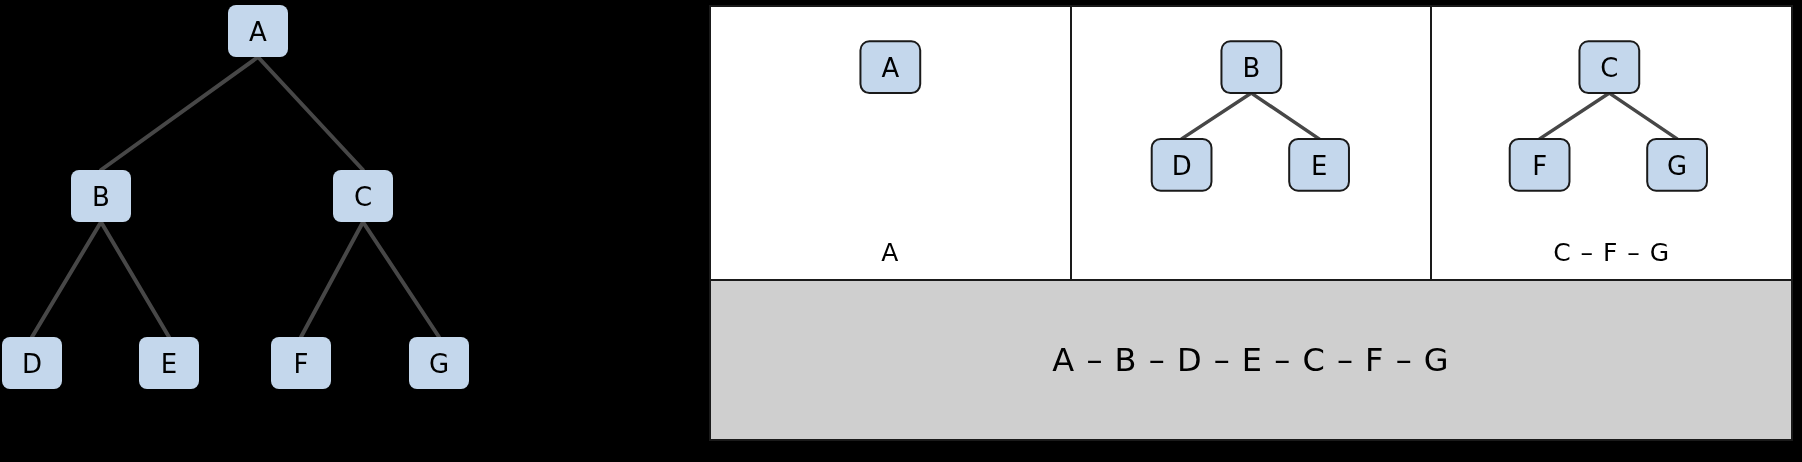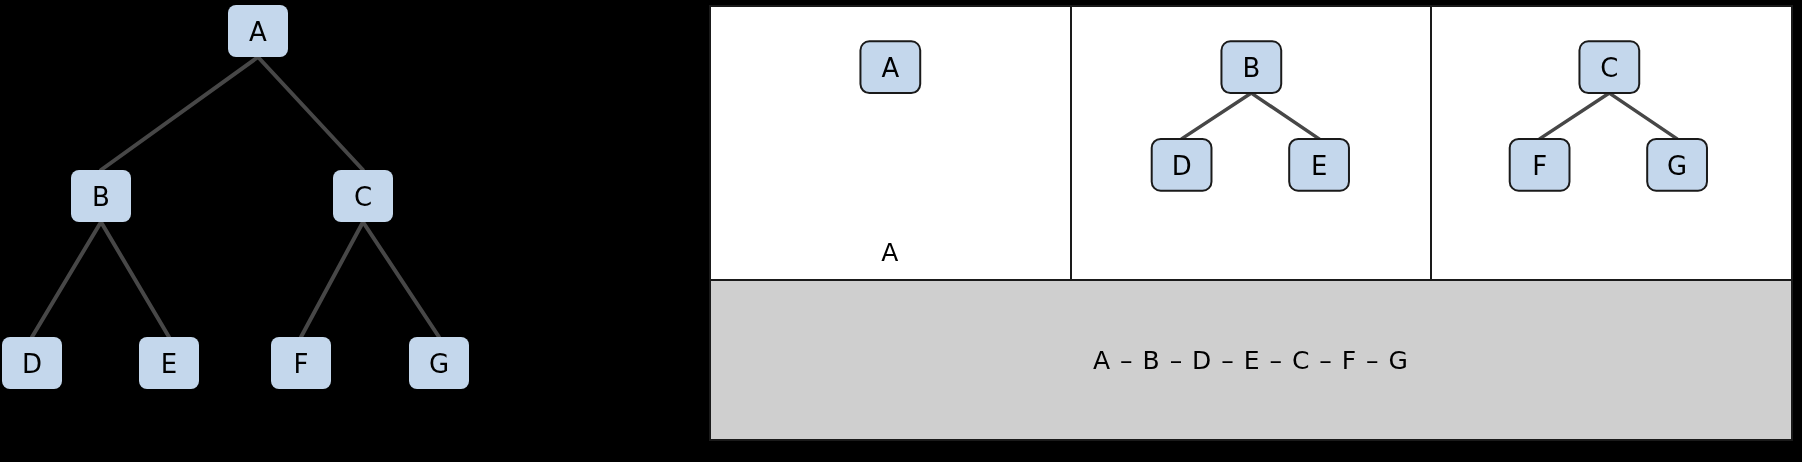--- a/index.html
+++ b/index.html
@@ -112,21 +112,21 @@
     flex: 1 1 auto;
     background: #cfcfcf;
     border-top: 2px solid #1a1a1a;
     display: flex;
     align-items: center;
     justify-content: center;
     box-sizing: border-box;
   }
   #summary-text {
     font-family: "DejaVu Sans", sans-serif;
-    font-size: 25px;
+    font-size: 32px;
     color: #000000;
     letter-spacing: 1px;
   }
 </style>
 </head>
 <body>
 
 <div id="stage">
 
   <div id="left-panel">
@@ -211,20 +211,21 @@
             </g>
             <g>
               <rect x="78" y="132" width="60" height="52" rx="9" ry="9" class="node-rect bordered"></rect>
               <text x="108" y="159" class="node-label">F</text>
             </g>
             <g>
               <rect x="216" y="132" width="60" height="52" rx="9" ry="9" class="node-rect bordered"></rect>
               <text x="246" y="159" class="node-label">G</text>
             </g>
           </svg>
+        <div class="cell-caption">C – F – G</div>
       </div>
 
     </div>
 
     <div id="summary-row">
       <div id="summary-text">A – B – D – E – C – F – G</div>
     </div>
 
   </div>
 </div>

